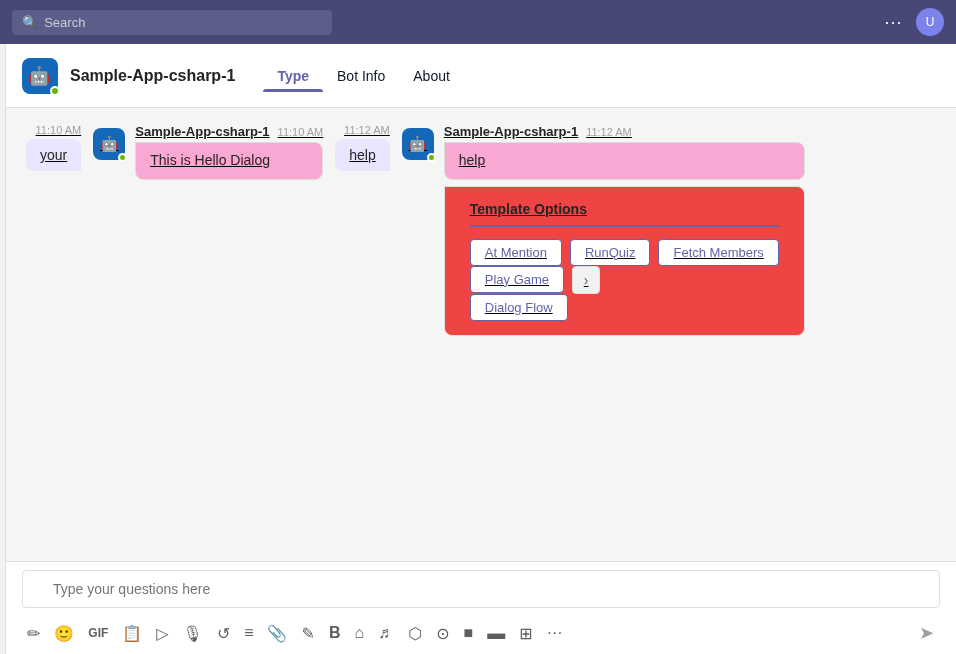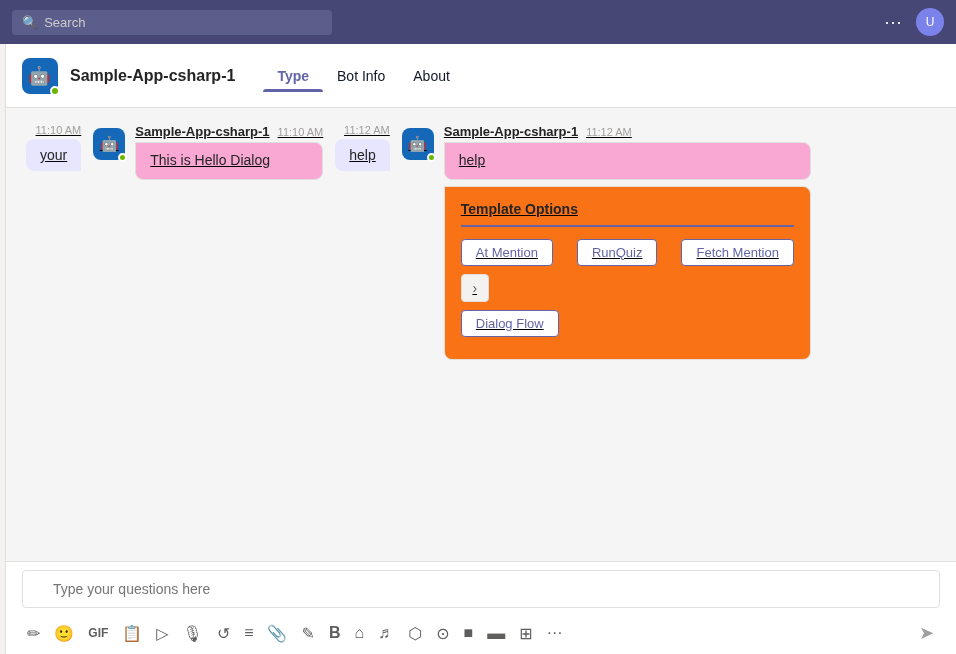--- a/index.html
+++ b/index.html
@@ -158,40 +158,39 @@
       border-radius: 0 8px 8px 8px;
       padding: 8px 14px;
       font-size: 14px;
       color: #252424;
       border: 1px solid #e1dfdd;
       line-height: 1.4;
     }
 
     
     .template-card {
-      background: #f97316;
+      background: #ef4444;
       border: 1px solid #e1dfdd;
       border-radius: 0 8px 8px 8px;
-      padding: 14px 16px;
+      padding: 14px 25px;
       margin-top: 6px;
       max-width: 460px;
     }
     .template-card-title {
       font-size: 14px;
       font-weight: 600;
       color: #252424;
       margin-bottom: 12px;
       padding-bottom: 8px;
       border-bottom: 2px solid #6264a7;
     }
     .template-buttons-row {
       display: flex;
       flex-wrap: wrap;
-      gap: 24px;
-      margin-bottom: 8px;
+      gap: 8px;
       align-items: flex-start;
     }
     .template-btn {
       border: 1px solid #6264a7;
       border-radius: 4px;
       background: #fff;
       color: #6264a7;
       font-size: 13px;
       padding: 5px 14px;
       cursor: pointer;
@@ -326,24 +325,25 @@
             <span class="bot-msg-time">11:12 AM</span>
           </div>
           <div class="bot-bubble">help</div>
 
           <div class="template-card">
             <div class="template-card-title">Template Options</div>
 
             <div class="template-buttons-row">
               <button class="template-btn">At Mention</button>
               <button class="template-btn">RunQuiz</button>
-              <button class="template-btn">Fetch Mention</button>
+              <button class="template-btn">Fetch Members</button>
             </div>
 
             <div class="template-buttons-row">
+              <button class="template-btn">Play Game</button>
               <div class="arrow-btn">›</div>
             </div>
 
             <div class="template-buttons-row">
               <button class="template-btn">Dialog Flow</button>
             </div>
           </div>
 
         </div>
       </div>

